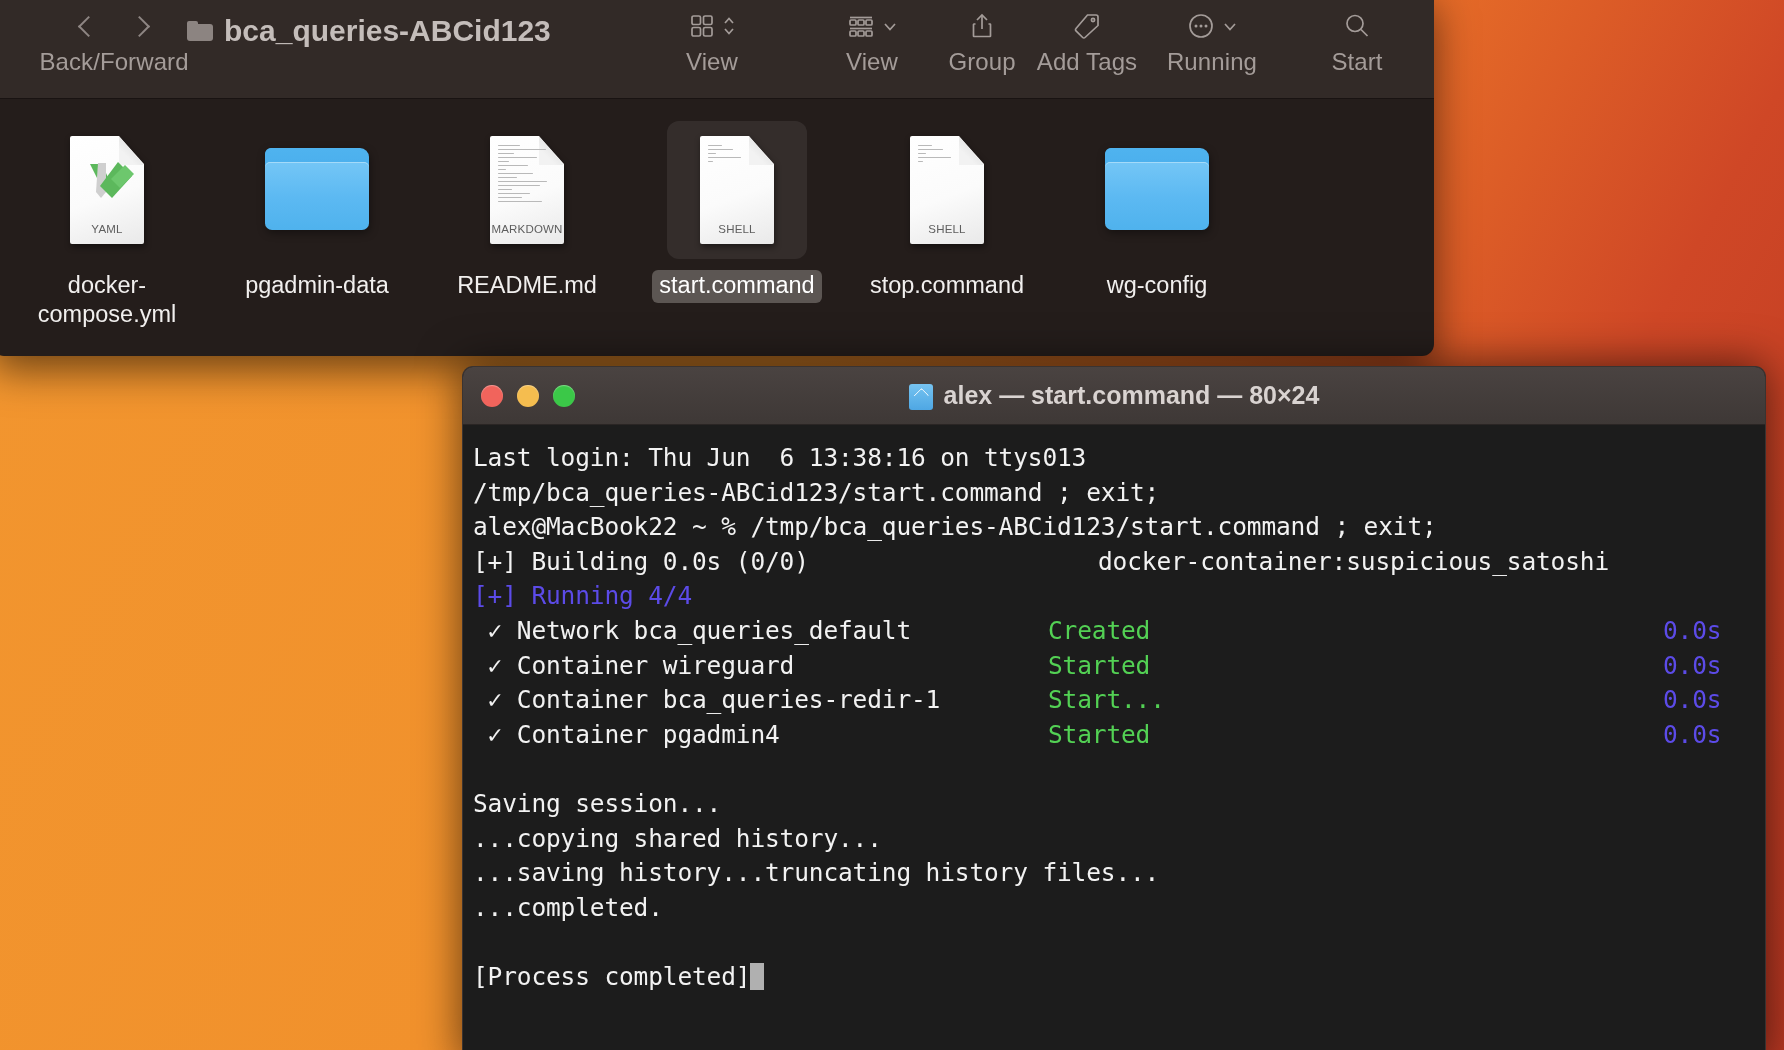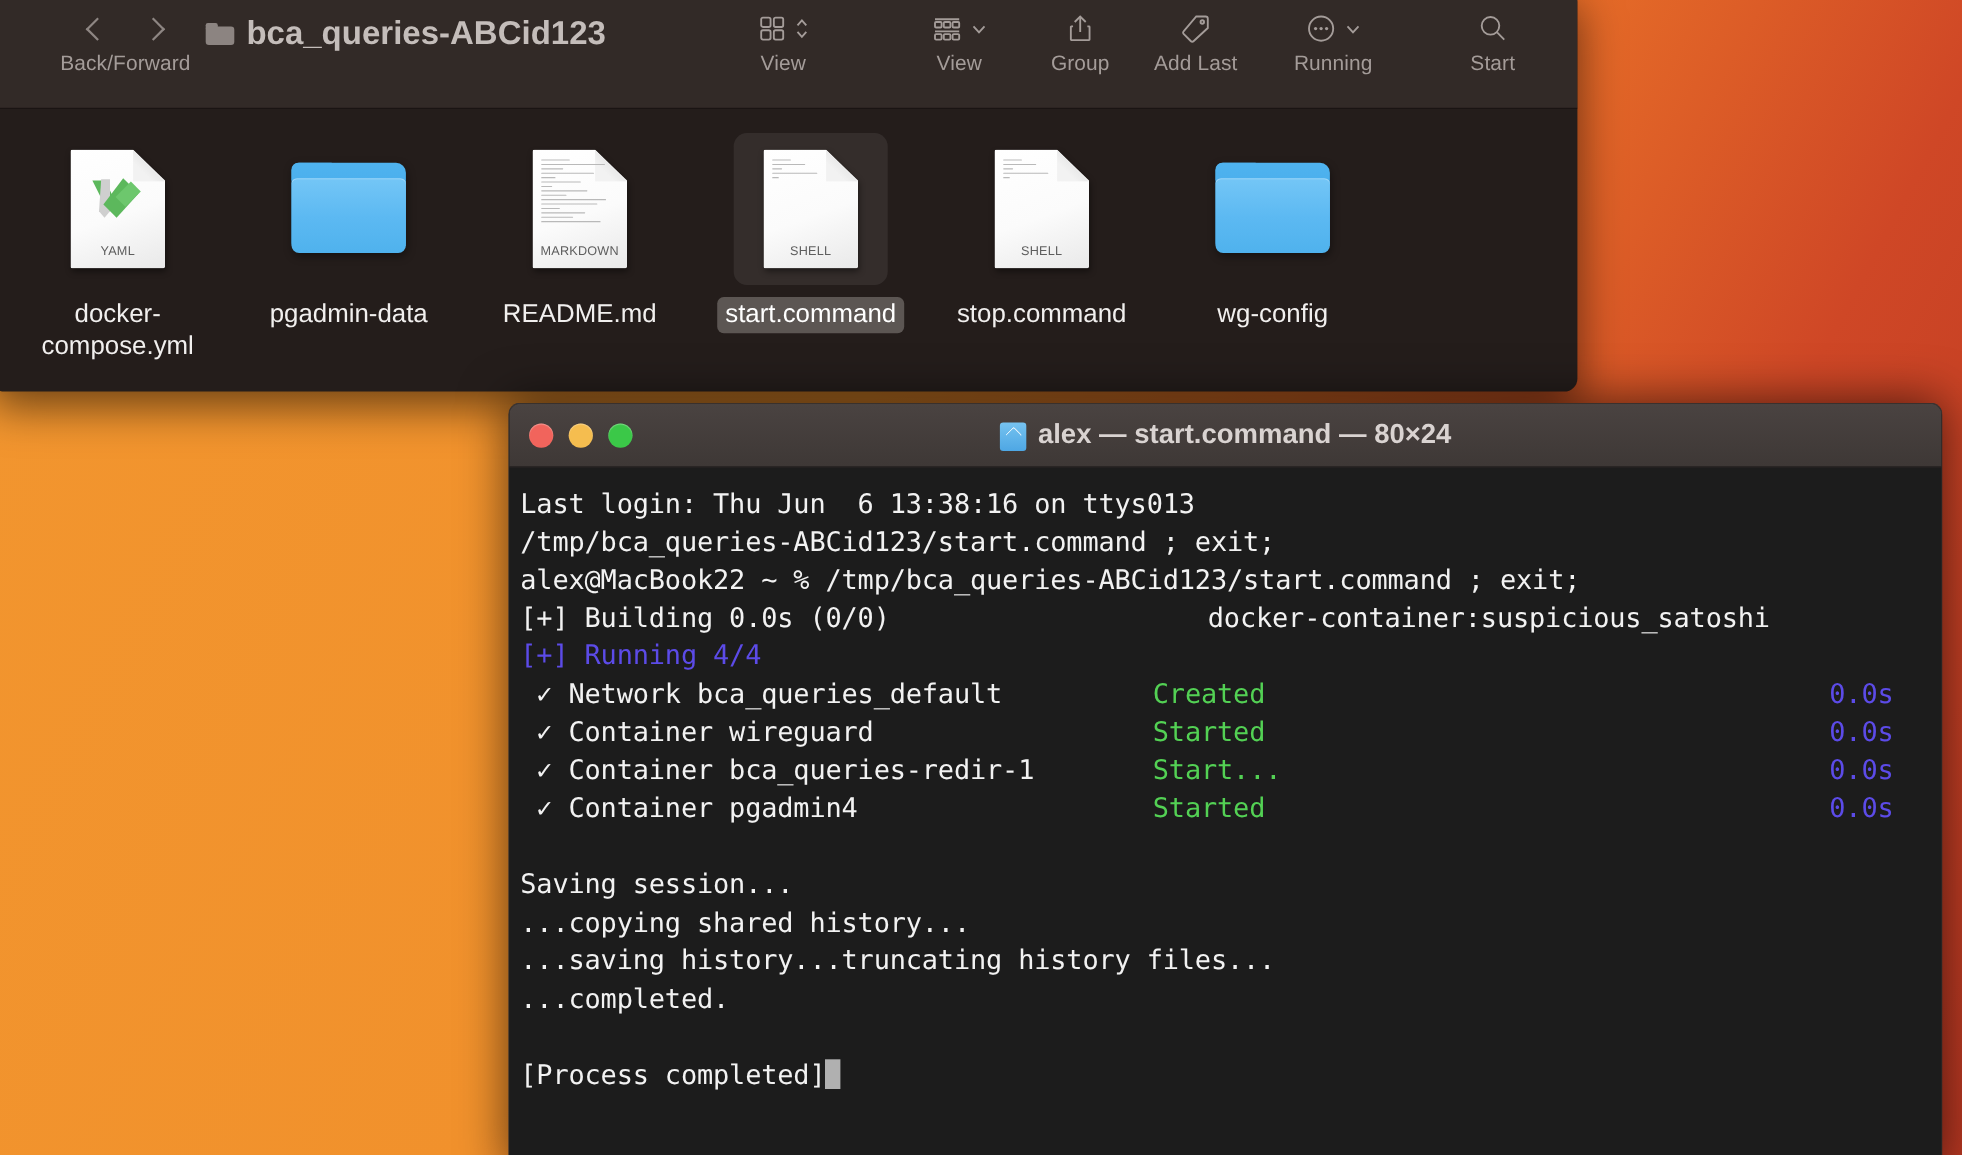--- a/index.html
+++ b/index.html
@@ -46,21 +46,21 @@
     box-sizing: border-box;
   }
 
   .tb-group {
     position: absolute;
     text-align: center;
     color: #9d9693;
     user-select: none;
   }
   .tb-label {
-    font-size: 19px;
+    font-size: 24px;
     color: #a49c99;
     letter-spacing: .1px;
     white-space: nowrap;
   }
   .tb-glyphs {
     display: flex;
     align-items: center;
     justify-content: center;
     gap: 7px;
     height: 44px;
@@ -170,21 +170,21 @@
     word-break: break-word;
   }
   .file-item.selected .file-name {
     background: #5c5653;
     color: #ffffff;
   }
 
   
   .doc-icon {
     position: relative;
-    width: 86px;
+    width: 74px;
     height: 108px;
     filter: drop-shadow(1px 3px 3px rgba(0,0,0,.45));
   }
   .doc-page {
     position: absolute; inset: 0;
     background: linear-gradient(160deg,#ffffff 0%, #fbfbfb 55%, #e9e9e9 100%);
     border-radius: 2px;
     clip-path: polygon(0 0, 66% 0, 100% 26%, 100% 100%, 0 100%);
   }
   .doc-fold {
@@ -421,21 +421,21 @@
         <div class="tb-label">Group</div>
       </div>
 
       <div class="tb-group" id="grp-tags">
         <div class="tb-glyphs">
           <svg width="28" height="28" viewBox="0 0 28 28">
             <path class="ico" d="M14.5 3 H23 a2 2 0 0 1 2 2 V13.5 L12 25.5 a1.6 1.6 0 0 1 -2.3 0 L3 18.8 a1.6 1.6 0 0 1 0 -2.3 Z"></path>
             <circle class="ico" cx="20" cy="8" r="1.6"></circle>
           </svg>
         </div>
-        <div class="tb-label">Add Last</div>
+        <div class="tb-label">Add Tags</div>
       </div>
 
       <div class="tb-group" id="grp-action">
         <div class="tb-glyphs">
           <svg width="28" height="28" viewBox="0 0 28 28">
             <circle class="ico" cx="14" cy="14" r="11"></circle>
             <circle class="ico-fill" cx="9" cy="14" r="1.5"></circle>
             <circle class="ico-fill" cx="14" cy="14" r="1.5"></circle>
             <circle class="ico-fill" cx="19" cy="14" r="1.5"></circle>
           </svg>

